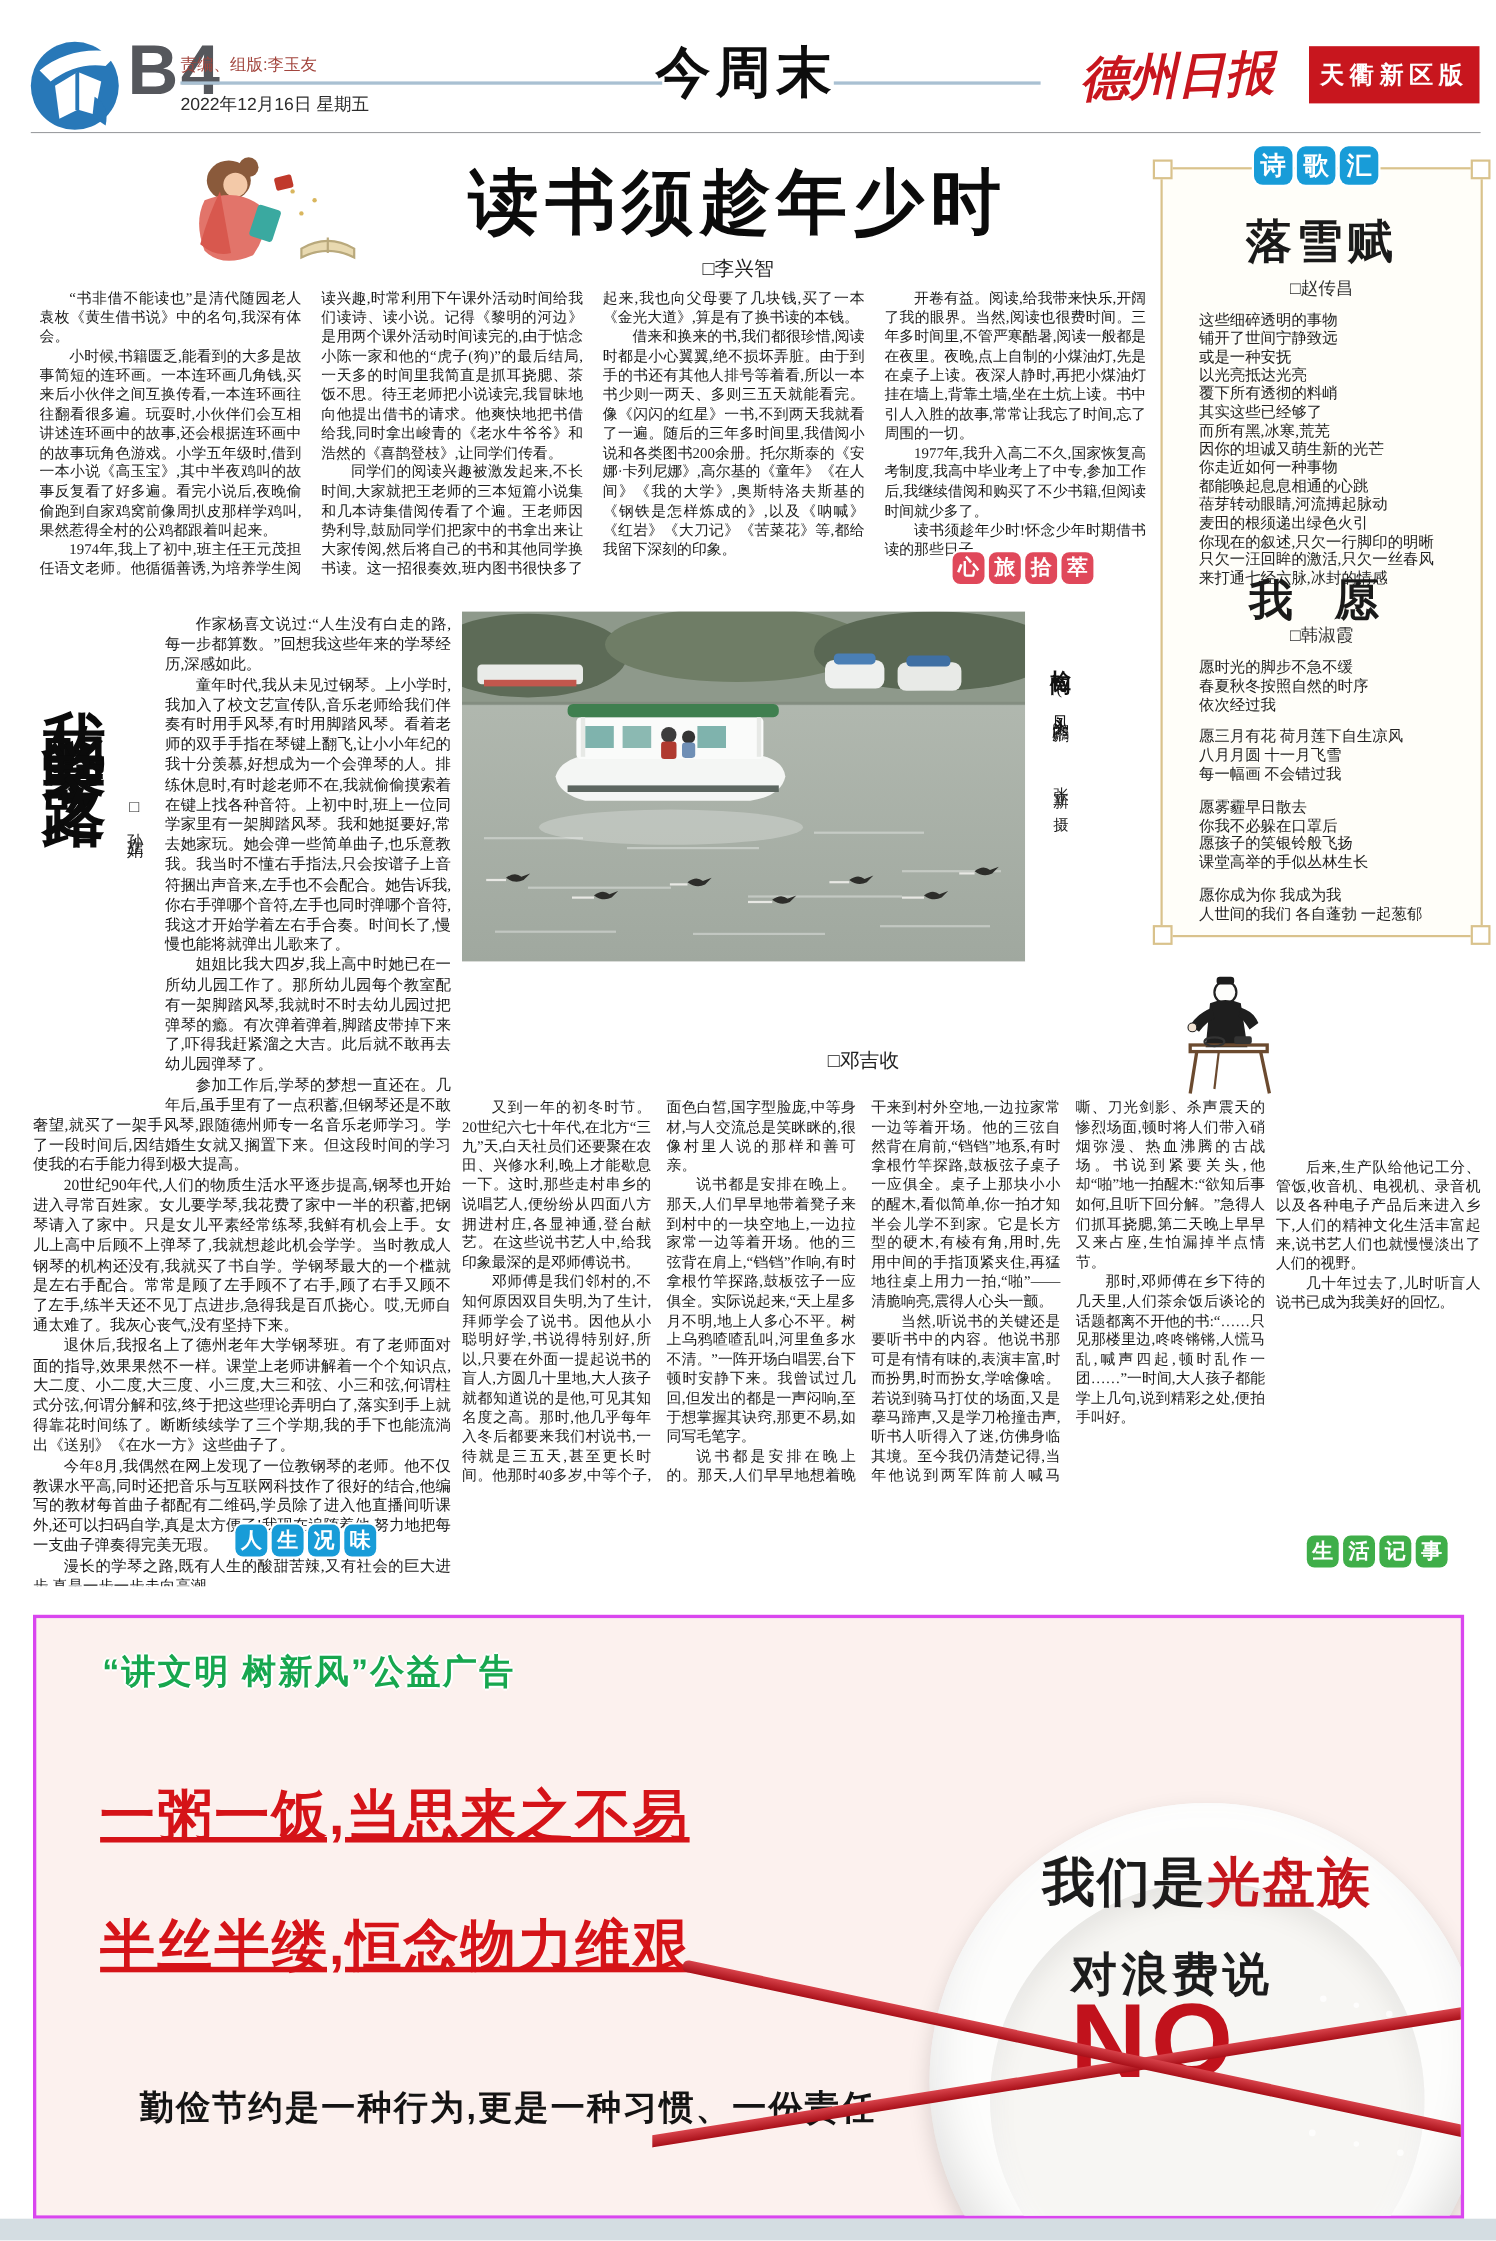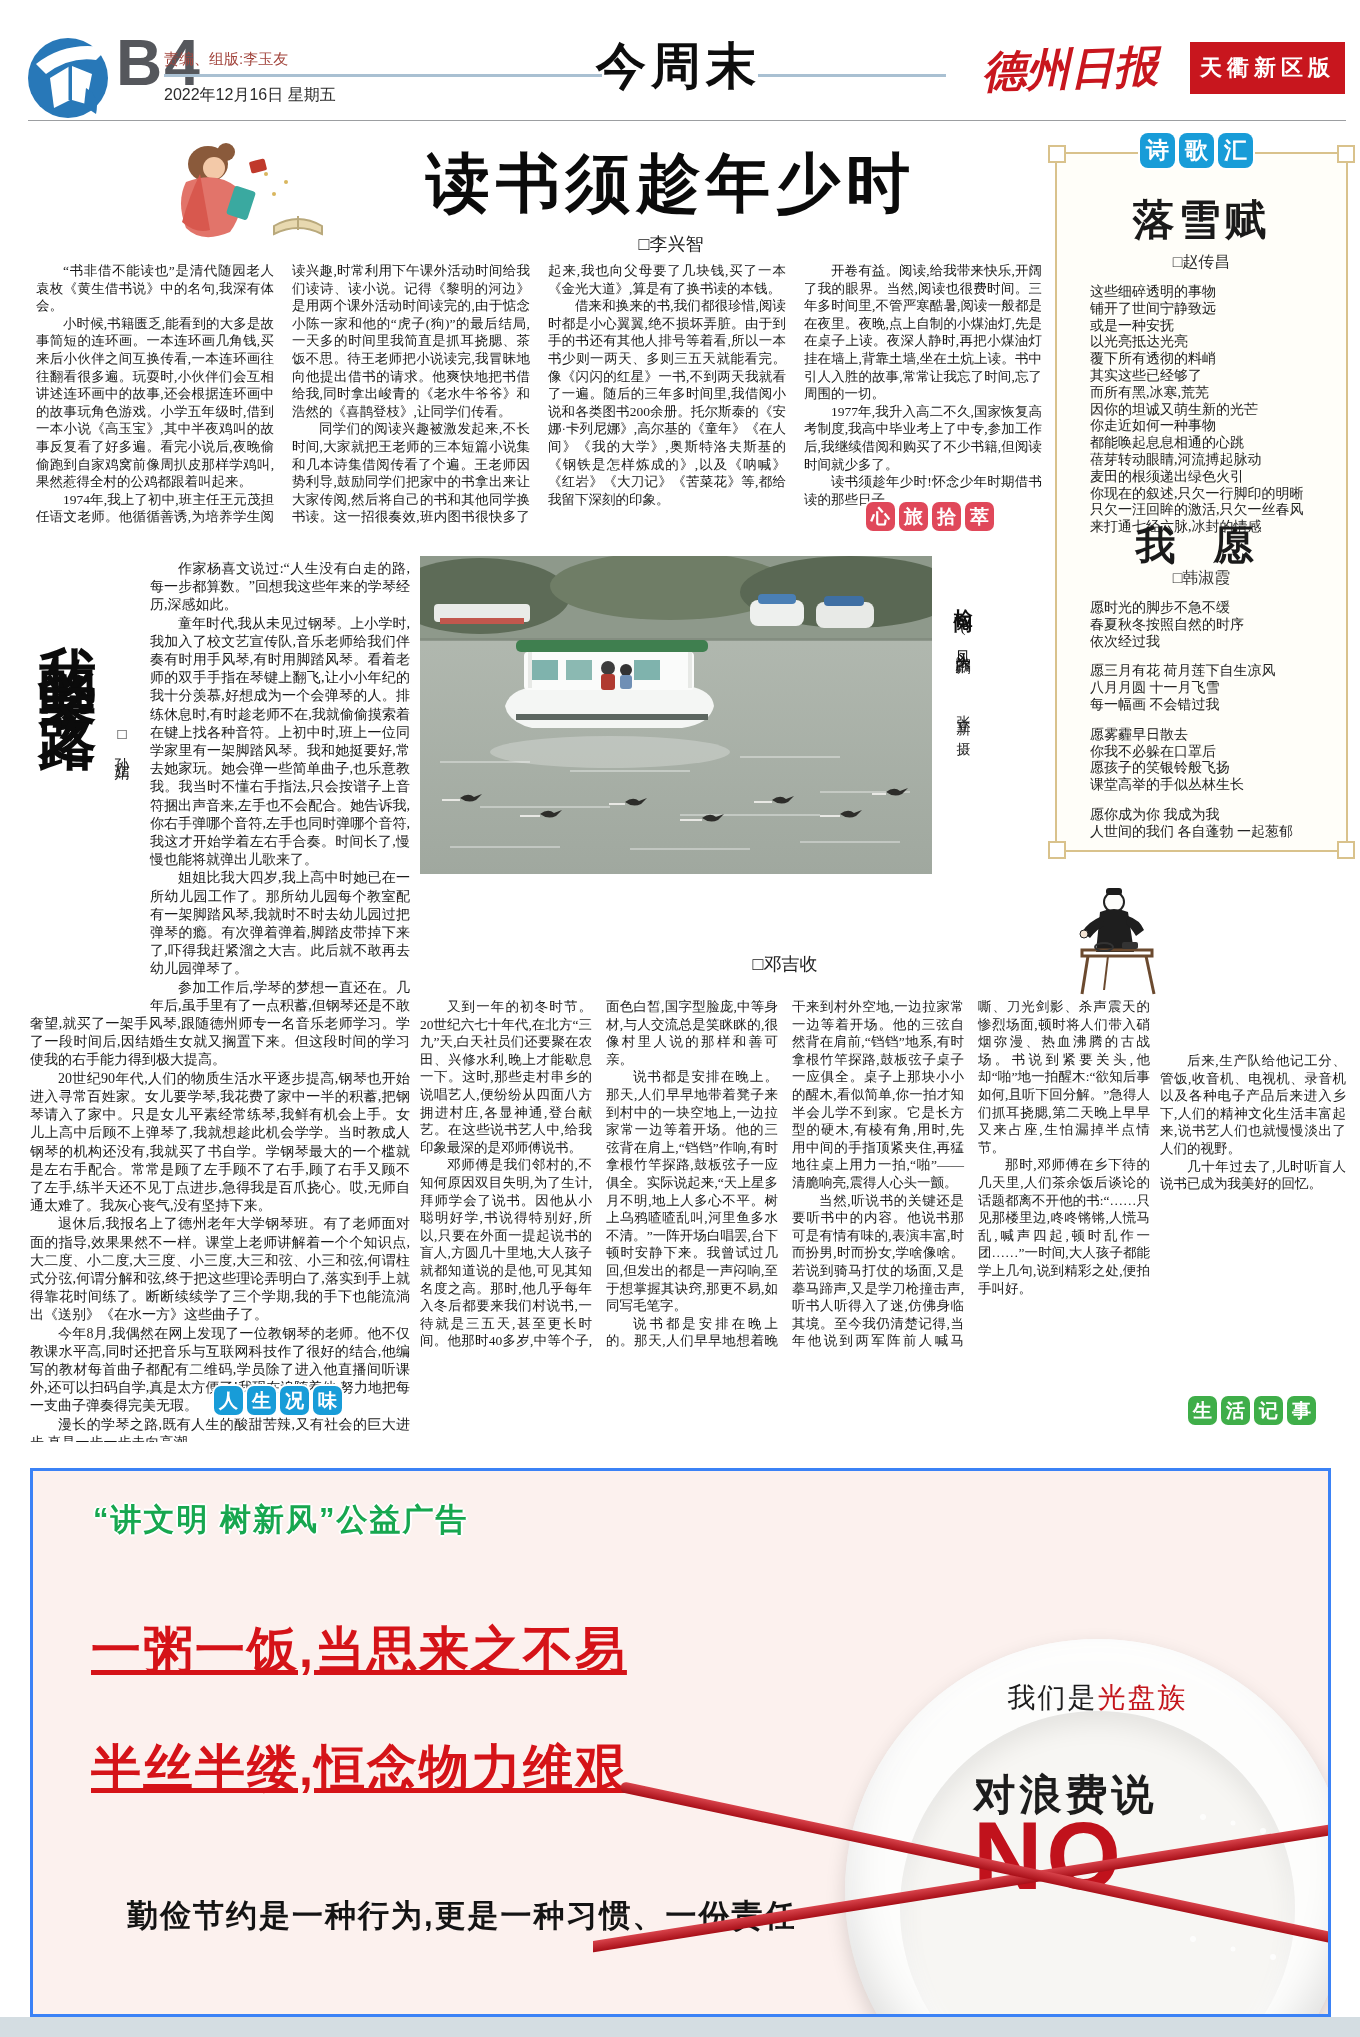--- a/index.html
+++ b/index.html
@@ -52,30 +52,30 @@
   
   .poetry-box{left:1055px;top:152px;width:289px;height:696px;border:2px solid #d9c28c;background:#fffef9;}
   .orn{width:14px;height:14px;border:2px solid #d9c28c;background:#fff;}
   .poem-title1{left:1055px;top:192px;width:293px;text-align:center;font-weight:bold;font-size:42px;letter-spacing:4px;}
   .poem-by{width:293px;text-align:center;font-size:16px;color:#333;}
   .poem{left:1090px;width:240px;font-size:14px;line-height:16.8px;color:#222;}
   .poem div{white-space:nowrap;}
   .poem-title2{left:1055px;top:518px;width:293px;text-align:center;font-weight:bold;font-size:40px;letter-spacing:14px;}
   .stanza{margin-bottom:13px;}
   
-  .ad{left:30px;top:1468px;width:1295px;height:543px;border:3px solid #3b82f6;background:#fcf1ee;overflow:hidden;}
+  .ad{left:30px;top:1468px;width:1295px;height:543px;border:3px solid #d946ef;background:#fcf1ee;overflow:hidden;}
   .ad-header{left:60px;top:28px;font:bold 31px "Liberation Sans",sans-serif;color:#17a74f;letter-spacing:2px;
              text-shadow:-2px 0 #fff,2px 0 #fff,0 -2px #fff,0 2px #fff;}
   .ad-red{font:bold 50px "Liberation Sans","DejaVu Sans",sans-serif;color:#d51318;letter-spacing:2px;text-decoration:underline;}
   .ad-slogan{left:94px;top:424px;font:bold 31px "Liberation Sans",sans-serif;color:#141414;letter-spacing:2px;}
   .plate{left:812px;top:168px;width:505px;height:505px;border-radius:50%;background:#fdfdfc;
          box-shadow:inset 0 -26px 44px rgba(0,0,0,.12),inset 0 16px 28px rgba(255,255,255,.95),0 8px 20px rgba(0,0,0,.15);}
   .plate-inner{left:55px;top:72px;width:395px;height:395px;border-radius:50%;background:#f7f6f3;
                box-shadow:inset 0 12px 26px rgba(0,0,0,.08),inset 0 -10px 18px rgba(255,255,255,.85);}
-  .plate-line1{left:812px;top:208px;width:505px;text-align:center;font-weight:normal;font-size:28px;color:#1c1c1c;letter-spacing:2px;}
+  .plate-line1{left:812px;top:208px;width:505px;text-align:center;font-weight:bold;font-size:48px;color:#1c1c1c;letter-spacing:2px;}
   .plate-line1 .red{color:#c4161c;}
   .plate-line2{left:780px;top:296px;width:505px;text-align:center;font-weight:bold;font-size:42px;color:#1c1c1c;letter-spacing:4px;}
   .plate-no{left:940px;top:330px;font:900 96px "Liberation Sans",sans-serif;color:#c1121c;letter-spacing:4px;}
   .bottom-band{left:0;top:2017px;width:1360px;height:20px;background:#d4dde2;}
 </style>
 </head>
 <body>
 
 <div id="page">
 

